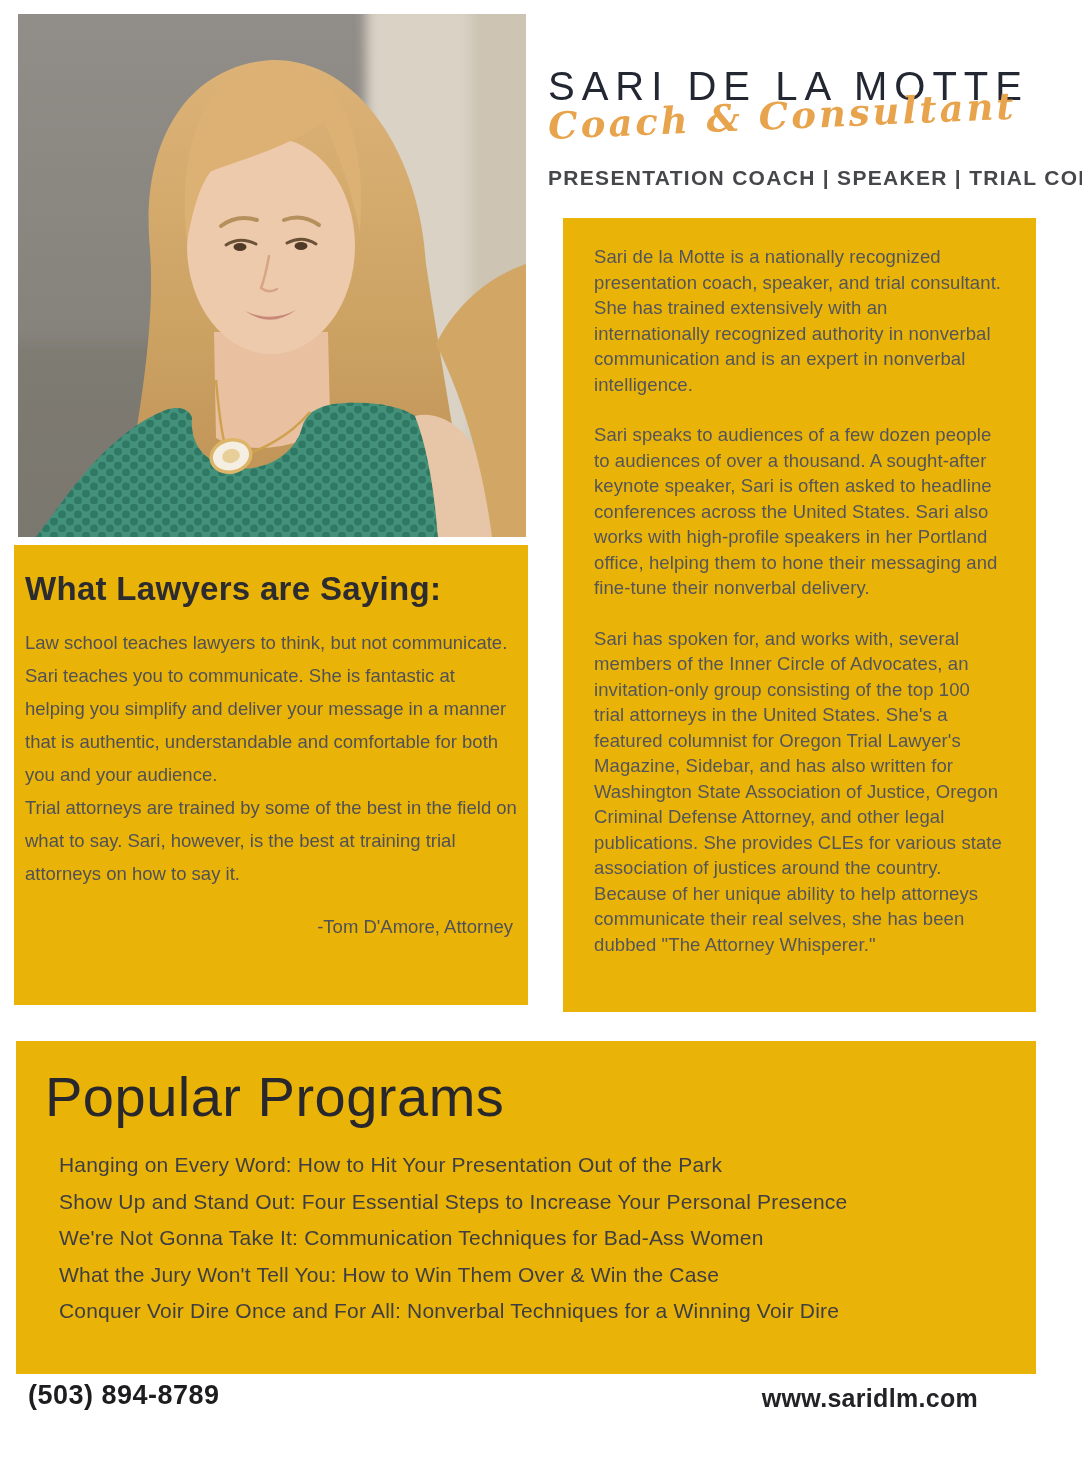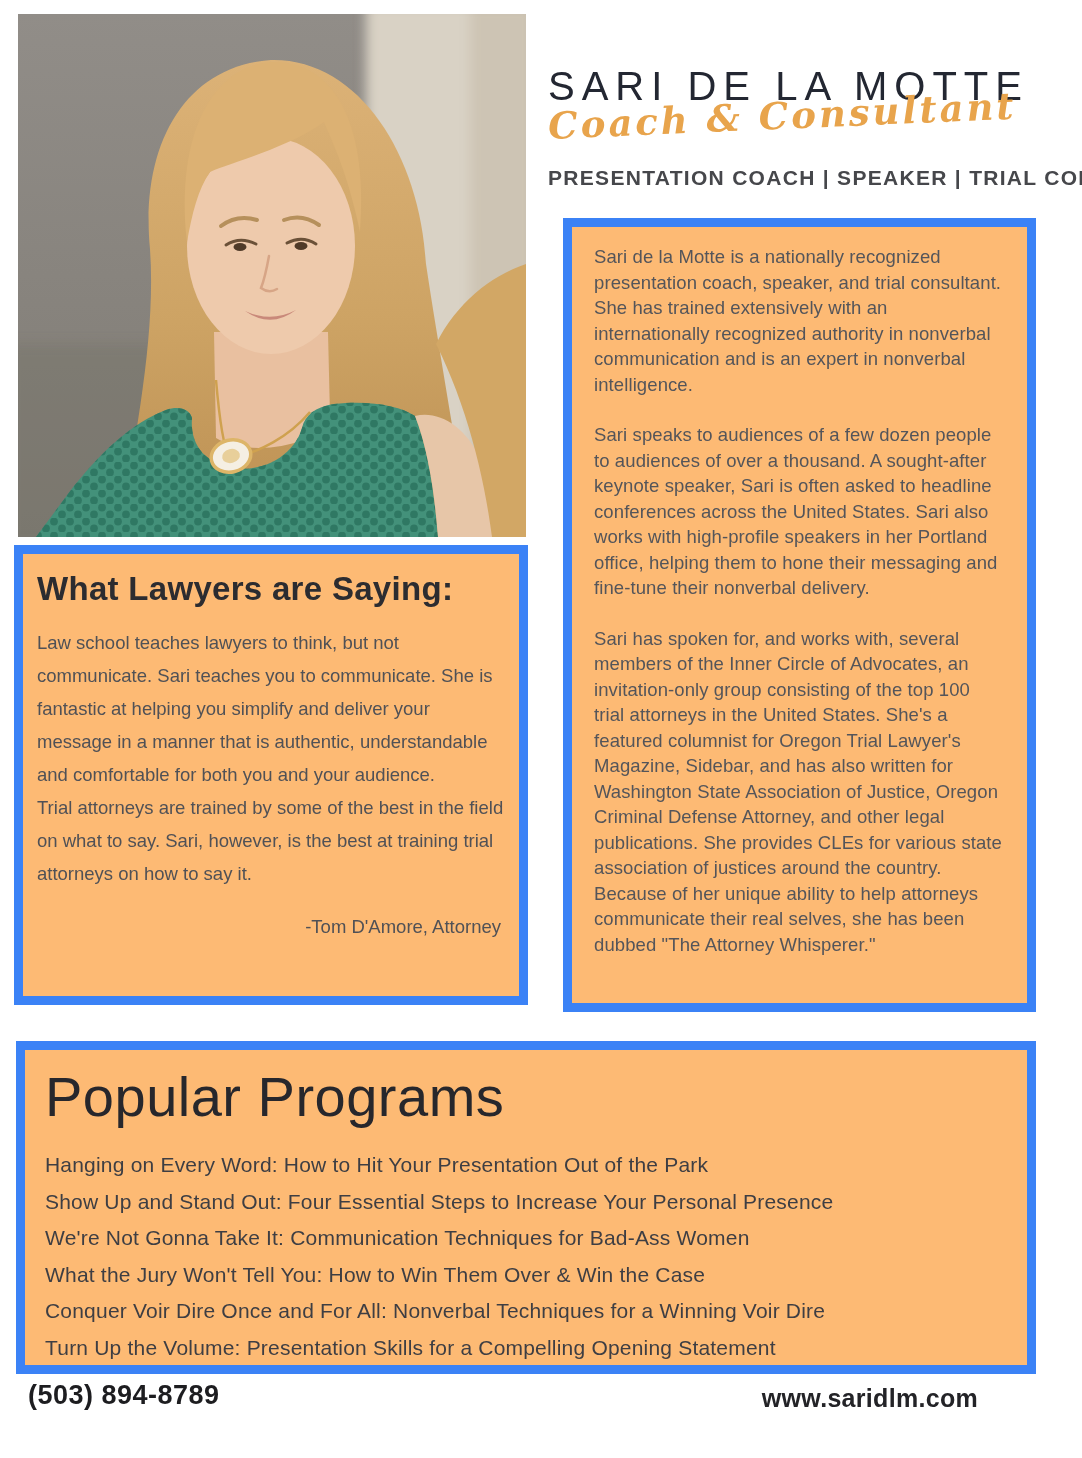--- a/index.html
+++ b/index.html
@@ -3,21 +3,21 @@
 <meta charset="utf-8">
 <style>
   * { margin:0; padding:0; box-sizing:border-box; }
   html,body { background:#e9e9e9; }
   body { font-family:"Liberation Sans", sans-serif; }
   .page {
     position:relative; width:1082px; height:1458px; margin:0 auto;
     background:#ffffff; overflow:hidden; color:#55565b;
   }
   .abs { position:absolute; }
-  .box { border:9px solid #3b82f6; background:#fdba74; }
+  .box { border:9px solid #eab308; background:#eab308; }
 
   
   .photo-wrap { left:18px; top:14px; width:508px; height:523px; }
   .photo-wrap svg { display:block; width:100%; height:100%; }
 
   
   .logo { left:548px; top:64px; width:506px; }
   .brand-name {
     font-size:40px; font-weight:300; letter-spacing:7px;
     color:#232732; white-space:nowrap;
@@ -33,29 +33,29 @@
   }
 
   
   .bio-box { left:563px; top:218px; width:473px; height:794px; padding:17px 22px; }
   .bio-box p {
     font-size:18.5px; line-height:25.5px; color:#54555a; letter-spacing:0.1px;
     margin-bottom:25px;
   }
 
   
-  .testi-box { left:14px; top:545px; width:514px; height:460px; padding:16px 14px; }
+  .testi-box { left:14px; top:545px; width:514px; height:460px; padding:16px 2px; }
   .testi-heading { font-size:33px; font-weight:700; color:#2c2c30; letter-spacing:0.3px; margin-bottom:18px; }
   .testi-quote { font-size:18.5px; line-height:33px; color:#505156; }
   .testi-attr { font-size:18.5px; line-height:25.5px; color:#505156; text-align:right; padding-right:4px; margin:24px 0 26px 0; }
 
   
   .programs-box { left:16px; top:1041px; width:1020px; height:333px; padding:14px 20px; }
   .programs-heading { font-size:56px; font-weight:400; color:#27272c; letter-spacing:0.5px; margin-bottom:18px; }
-  .program-item { font-size:21px; line-height:36.5px; color:#3e3e43; letter-spacing:0.2px; }
+  .program-item { font-size:21px; line-height:36.5px; color:#3e3e43; letter-spacing:0.2px;margin-left:14px; }
 
   
   .footer-phone { left:28px; top:1380px; font-size:27px; font-weight:700; color:#1d1d20; letter-spacing:0.5px; }
   .footer-site  { right:104px; top:1384px; font-size:25px; font-weight:700; color:#232327; letter-spacing:0.3px; }
 </style>
 </head>
 <body>
 
 <div class="page">
 
@@ -141,19 +141,18 @@
     <p class="testi-attr">-Tom D'Amore, Attorney</p>
   </div>
 
   <div class="abs box programs-box">
     <div class="programs-heading">Popular Programs</div>
     <div class="program-item">Hanging on Every Word: How to Hit Your Presentation Out of the Park</div>
     <div class="program-item">Show Up and Stand Out: Four Essential Steps to Increase Your Personal Presence</div>
     <div class="program-item">We're Not Gonna Take It: Communication Techniques for Bad-Ass Women</div>
     <div class="program-item">What the Jury Won't Tell You: How to Win Them Over &amp; Win the Case</div>
     <div class="program-item">Conquer Voir Dire Once and For All: Nonverbal Techniques for a Winning Voir Dire</div>
-    <div class="program-item">Turn Up the Volume: Presentation Skills for a Compelling Opening Statement</div>
   </div>
 
   <div class="abs footer-phone">(503) 894-8789</div>
   <div class="abs footer-site">www.saridlm.com</div>
 
 </div>
 
 </body></html>

